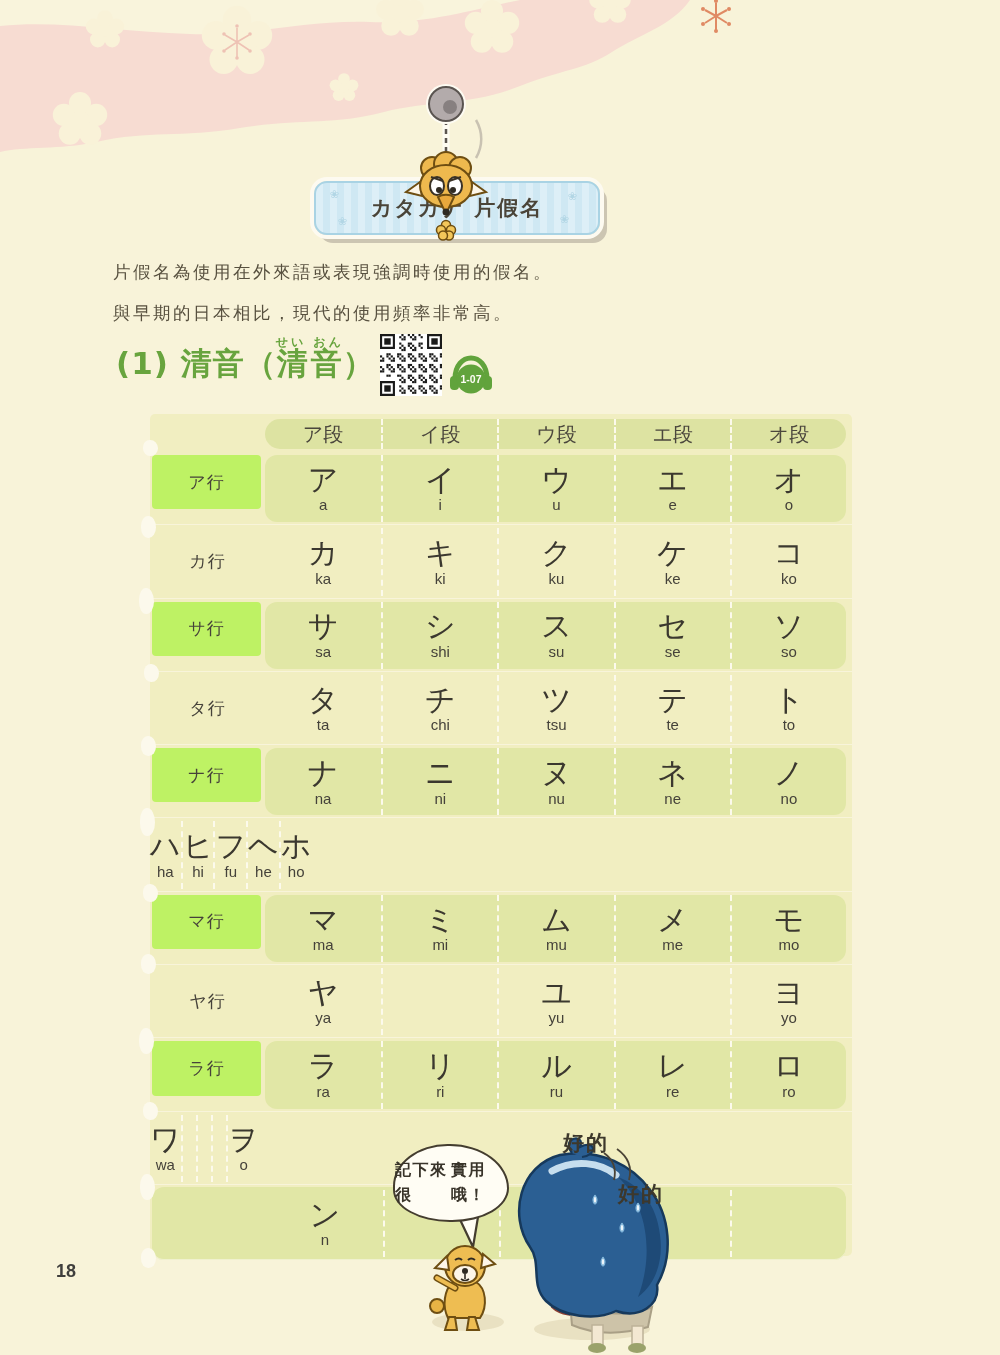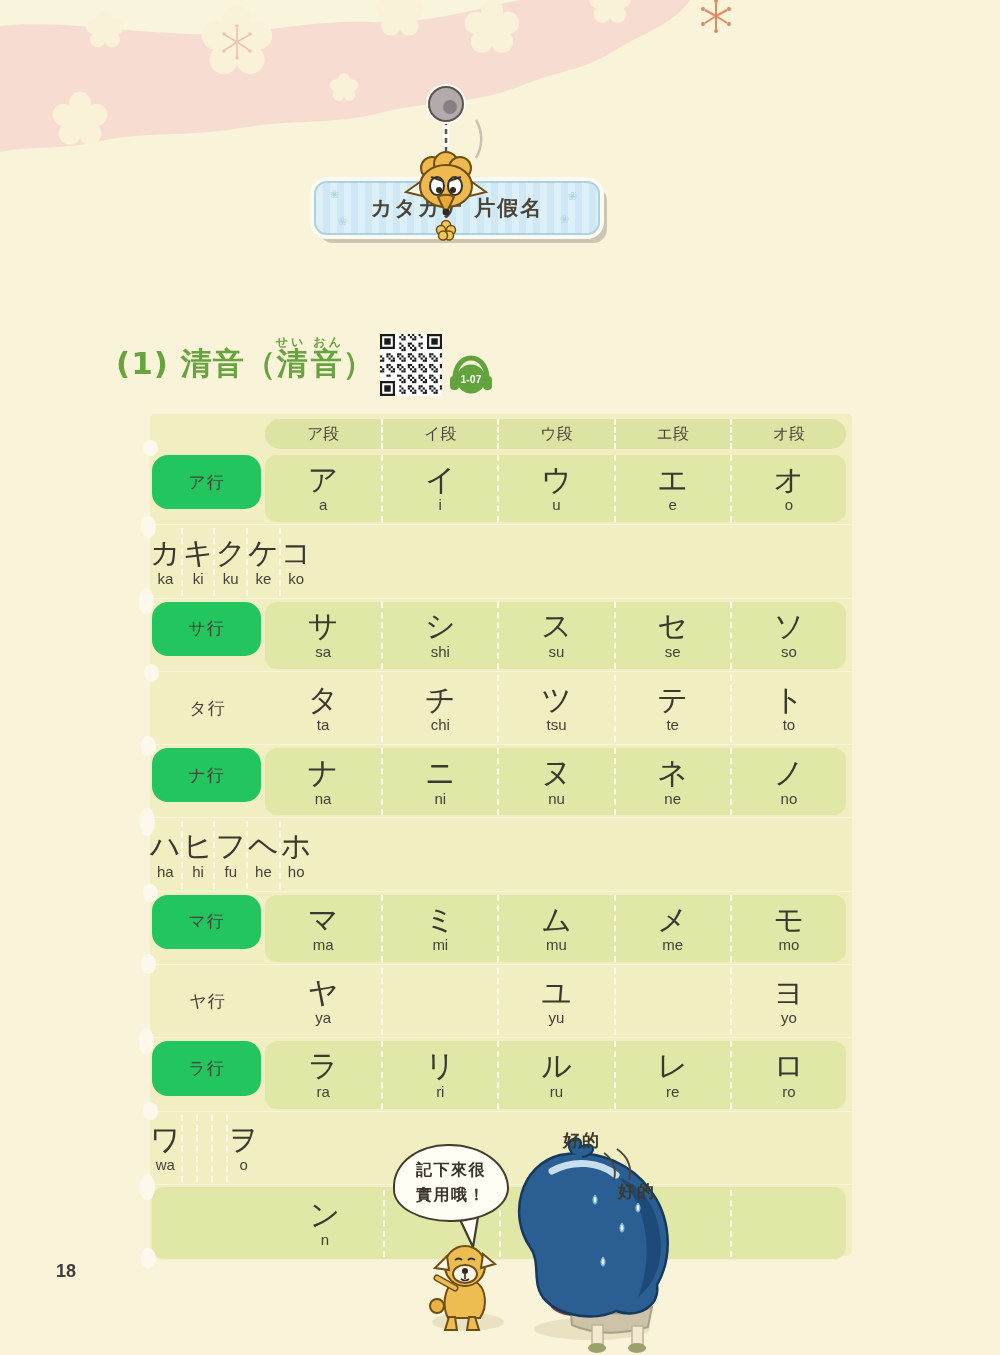--- a/index.html
+++ b/index.html
@@ -32,33 +32,33 @@
     font-size:31px;font-weight:bold;color:#68a43e;letter-spacing:1px;white-space:nowrap;}
   .heading rt{font-size:12px;font-weight:bold;color:#68a43e;letter-spacing:3px;text-align:right;}
   .qr{position:absolute;left:380px;top:334px;width:62px;height:62px;background:#ffffff;z-index:1;}
   .qr svg{display:block;width:62px;height:62px;}
   .audio{position:absolute;left:448px;top:353px;width:46px;height:43px;z-index:1;}
   
   .tbl{position:absolute;left:150px;top:414px;width:702px;height:842px;
     background:#f1eec1;border-radius:5px;z-index:1;}
   .t-head{margin:5px 6px 0 115px;height:30px;background:#dde3a2;border-radius:15px;
     display:grid;grid-template-columns:repeat(5,1fr);}
-  .t-head span{text-align:center;line-height:30px;font-size:16px;color:#4b473d;}
+  .t-head span{text-align:center;line-height:30px;font-size:20px;color:#4b473d;}
   .t-head span + span{border-left:2px dashed #fcfaec;}
   .t-rows{margin-top:3px;}
   .t-row{display:grid;grid-template-columns:115px 1fr;height:73.3px;
     box-shadow:inset 0 -1px 0 rgba(253,250,238,.55);}
   .t-label{display:flex;align-items:center;justify-content:center;}
   .t-label-text{font-size:17px;color:#46423a;letter-spacing:1px;}
   .t-cells{display:grid;grid-template-columns:repeat(5,1fr);margin:3px 6px 3px 0;}
   .t-cell{display:flex;flex-direction:column;align-items:center;justify-content:center;}
   .t-cell + .t-cell{border-left:2px dashed #fcfaec;}
   .kana{font-size:30px;line-height:1.05;color:#3b382f;}
   .romaji{font-size:15px;margin-top:1px;color:#45423a;font-family:"Liberation Sans",sans-serif;}
-  .t-row.dark:not(.full) .t-label{background:#22c55e;border-radius:16px;margin:3px 4px 16px 2px;}
+  .t-row.dark:not(.full) .t-label{background:#bef264;border-radius:4px;margin:3px 4px 16px 2px;}
   .t-row.dark:not(.full) .t-cells{background:#e1e7a6;border-radius:12px;}
   .t-row.full{background:#e1e7a6;border-radius:12px;margin:2px 6px 2px 2px;}
   .t-row.full .t-cells{margin-right:0;}
   
   .notches{position:absolute;left:139px;top:436px;width:24px;height:830px;z-index:2;}
   .notch{position:absolute;left:2px;width:15px;height:22px;background:#fcf9ec;
     border-radius:48% 55% 52% 50%;}
   .notch:nth-child(1){top:4px;height:16px;left:4px}
   .notch:nth-child(2){top:80px;}
   .notch:nth-child(3){top:152px;height:26px;left:0}
@@ -68,23 +68,23 @@
   .notch:nth-child(7){top:448px;height:18px;left:4px}
   .notch:nth-child(8){top:518px;height:20px}
   .notch:nth-child(9){top:592px;height:26px;left:0}
   .notch:nth-child(10){top:666px;height:18px;left:4px}
   .notch:nth-child(11){top:738px;height:26px;left:1px}
   .notch:nth-child(12){top:812px;height:20px}
   
   .scene{position:absolute;left:380px;top:1125px;width:320px;height:230px;z-index:4;}
   .bubble{position:absolute;left:393px;top:1144px;width:112px;height:74px;z-index:5;
     border:2.5px solid #443d2f;border-radius:48% 52% 50% 50% / 55% 58% 44% 42%;
-    background:#fffdf4;display:flex;flex-direction:column;align-items:center;justify-content:center;
+    background:#fffdf4;display:flex;align-items:center;justify-content:center;
     font-size:16px;font-weight:600;letter-spacing:1.5px;color:#39342a;line-height:1.55;}
-  .hao{position:absolute;z-index:5;font-size:17px;font-weight:600;color:#3d382c;letter-spacing:2px;}
+  .hao{position:absolute;z-index:5;font-size:21px;font-weight:600;color:#3d382c;letter-spacing:2px;}
   .hao1{left:563px;top:1129px;}
   .hao2{left:618px;top:1180px;}
   
   .pagenum{position:absolute;left:56px;top:1261px;font-size:18px;font-weight:bold;
     color:#3f3e3c;font-family:"Liberation Sans",sans-serif;z-index:1;}
 </style>
 </head>
 <body>
 
 <div class="page">
@@ -170,20 +170,24 @@
     </g>
     <g transform="translate(48,150)" fill="#f3c75a" stroke="#6e4e12" stroke-width="1.5">
       <circle cx="0" cy="-5" r="4.5"></circle>
         <circle cx="5" cy="0" r="4.5"></circle>
         <circle cx="-5" cy="0" r="4.5"></circle>
       <circle cx="3" cy="5.5" r="4.5"></circle>
         <circle cx="-3" cy="5.5" r="4.5"></circle>
     </g>
   </svg>
 
+  <div class="intro">
+    <div>片假名為使用在外來語或表現強調時使用的假名。</div>
+    <div>與早期的日本相比，現代的使用頻率非常高。</div>
+  </div>
 
   <div class="heading">
     <span>(1) 清音（</span><ruby><span>清音</span><rt>せい おん</rt></ruby><span>）</span>
   </div>
 
   <div class="qr">
     <svg viewBox="0 0 29 29">
       <rect width="29" height="29" fill="#ffffff"></rect>
       <g fill="#1a1a1a">
         <path d="M0 0h7v7H0z M1 1v5h5V1z" fill-rule="evenodd"></path>
@@ -427,20 +431,23 @@
               <div class="romaji">e</div>
             </div>
         <div class="t-cell">
               <div class="kana">オ</div>
               <div class="romaji">o</div>
             </div>
       </div>
     </div>
 
     <div class="t-row">
+      <div class="t-label">
+            <span class="t-label-text">カ行</span>
+          </div>
       <div class="t-cells">
         <div class="t-cell">
               <div class="kana">カ</div>
               <div class="romaji">ka</div>
             </div>
         <div class="t-cell">
               <div class="kana">キ</div>
               <div class="romaji">ki</div>
             </div>
         <div class="t-cell">

